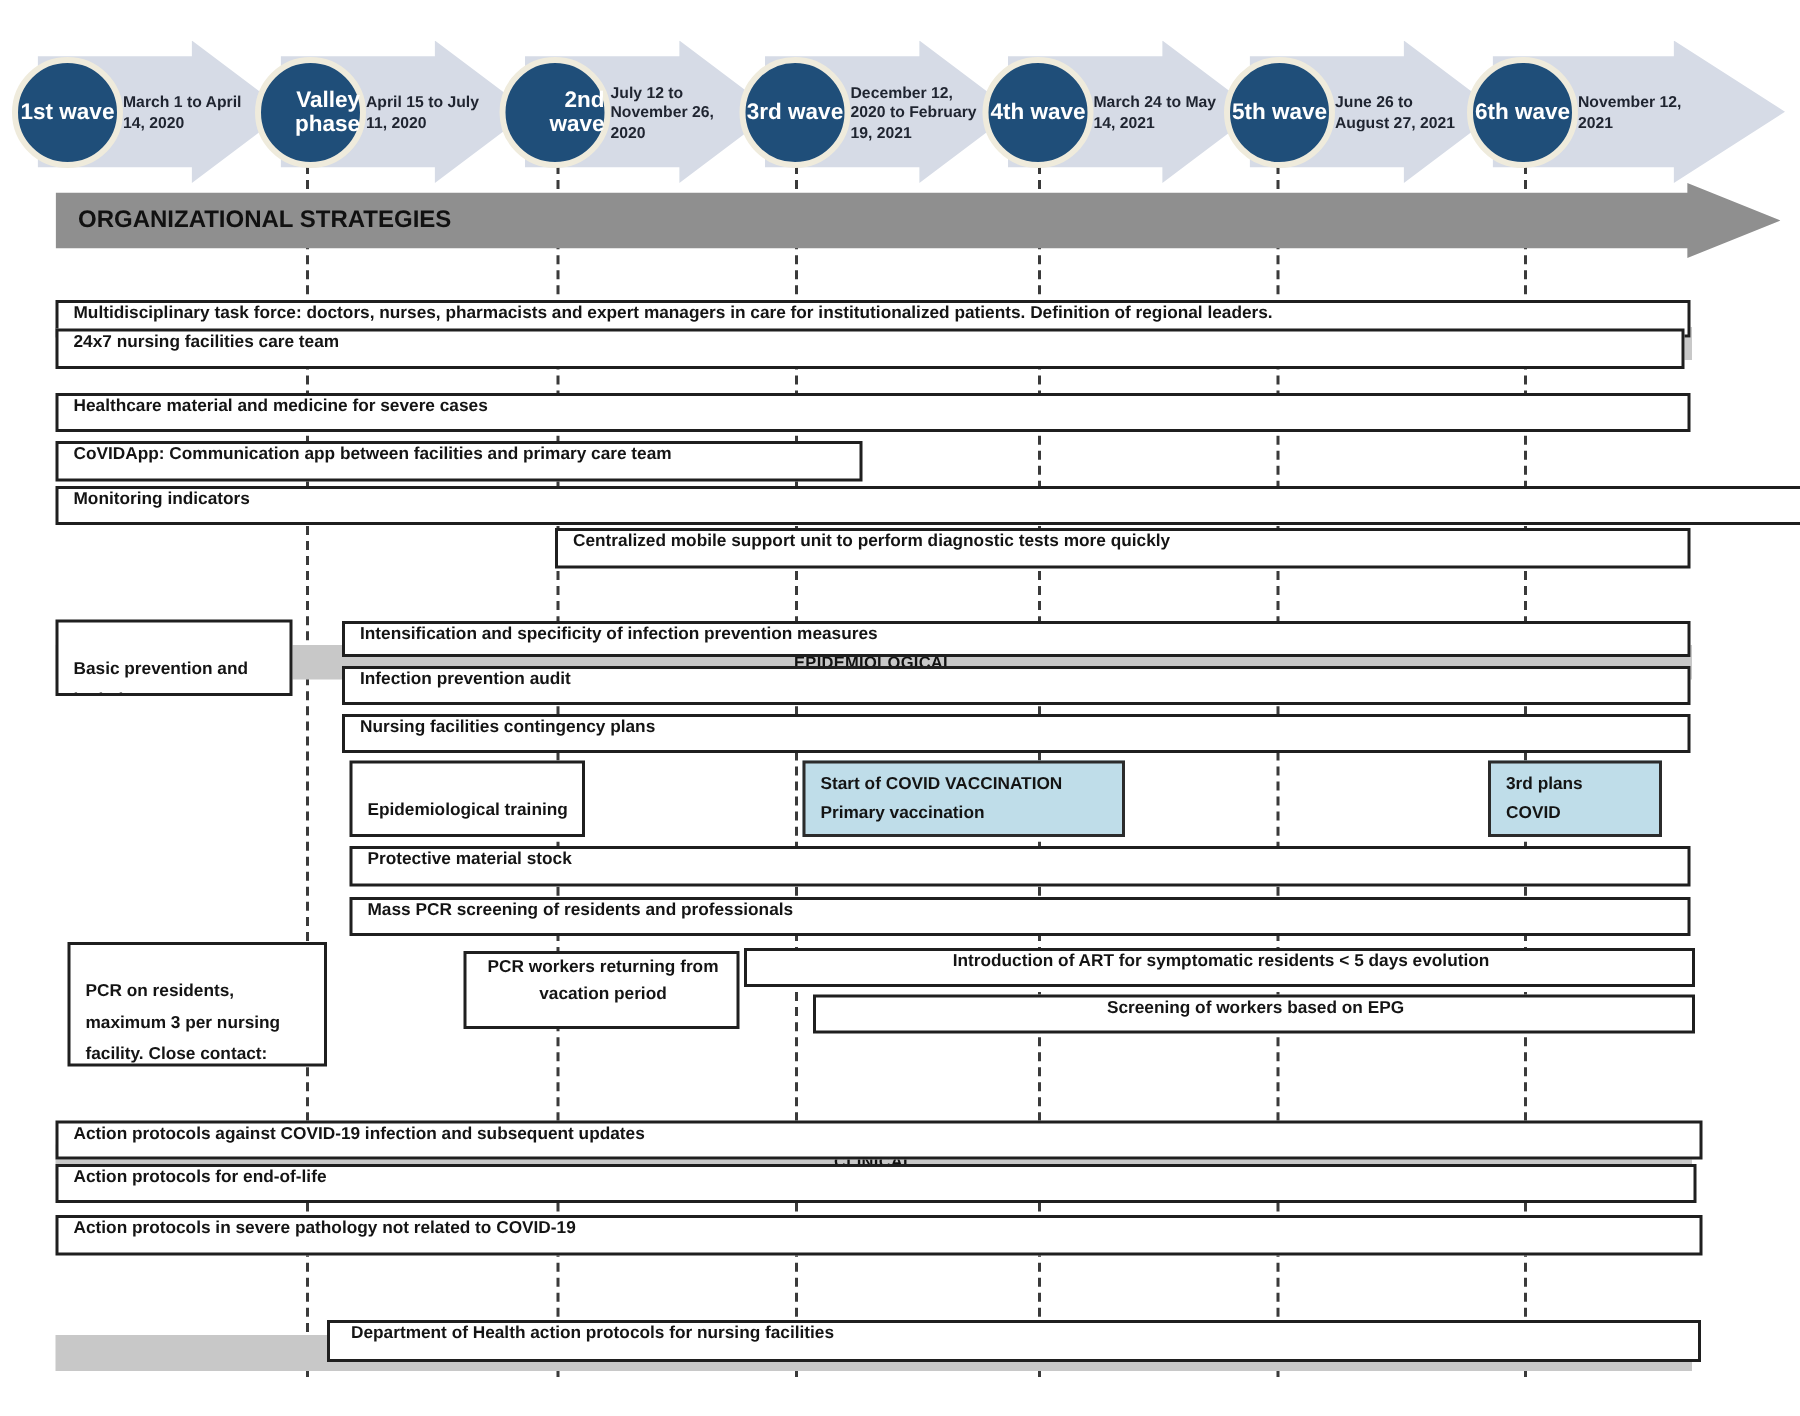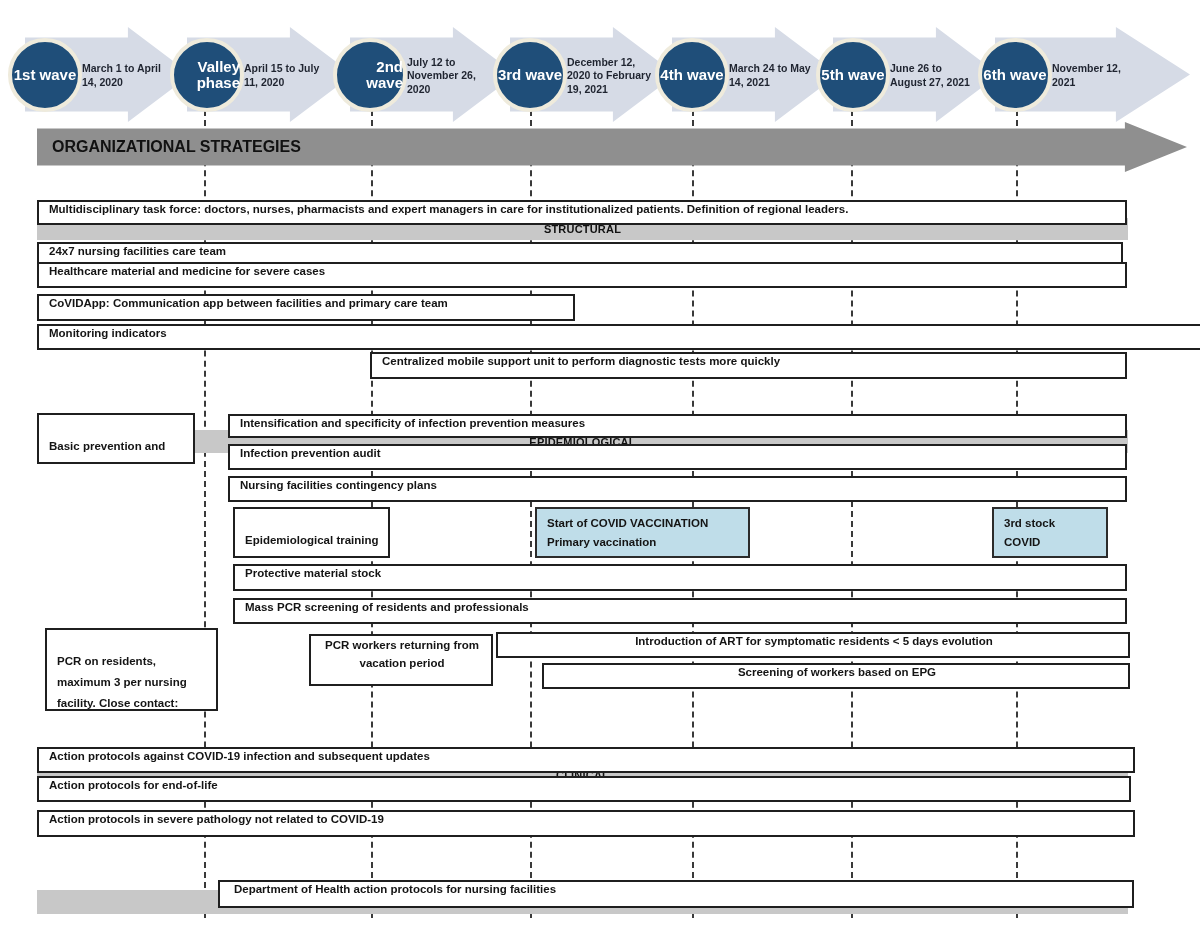--- a/index.html
+++ b/index.html
@@ -91,21 +91,21 @@
   <div class="orgarrow">
     <span>ORGANIZATIONAL STRATEGIES</span>
   </div>
 
   <div class="secbar" style="top:174px;height:22px">
     <span>STRUCTURAL</span>
   </div>
   <div class="wbox" style="left:37px;top:200px;width:1090px;height:25px">
     <span>Multidisciplinary task force: doctors, nurses, pharmacists and expert managers in care for institutionalized patients. Definition of regional leaders.</span>
   </div>
-  <div class="wbox" style="left:37px;top:242px;width:1086px;height:27px">
+  <div class="wbox" style="left:37px;top:219px;width:1086px;height:27px">
     <span>24x7 nursing facilities care team</span>
   </div>
   <div class="wbox" style="left:37px;top:262px;width:1090px;height:26px">
     <span>Healthcare material and medicine for severe cases</span>
   </div>
   <div class="wbox" style="left:37px;top:294px;width:538px;height:27px">
     <span>CoVIDApp: Communication app between facilities and primary care team</span>
   </div>
   <div class="wbox" style="left:37px;top:324px;width:1178px;height:26px">
     <span>Monitoring indicators</span>
@@ -130,21 +130,21 @@
     <div>Epidemiological training</div>
   </div>
   <div class="wbox" style="left:228px;top:476px;width:899px;height:26px">
     <span>Nursing facilities contingency plans</span>
   </div>
   <div class="wbox blue" style="left:535px;top:507px;width:215px;height:51px">
     <span>Start of COVID VACCINATION</span>
     <span>Primary vaccination</span>
   </div>
   <div class="wbox blue" style="left:992px;top:507px;width:116px;height:51px">
-    <span>3rd stock</span>
+    <span>3rd plans</span>
     <span>COVID</span>
   </div>
   <div class="wbox" style="left:233px;top:564px;width:894px;height:27px">
     <span>Protective material stock</span>
   </div>
   <div class="wbox" style="left:233px;top:598px;width:894px;height:26px">
     <span>Mass PCR screening of residents and professionals</span>
   </div>
   <div class="wbox multi" style="left:45px;top:628px;width:173px;height:83px">
     <div>PCR on residents, maximum 3 per nursing facility. Close contact: probable case</div>

